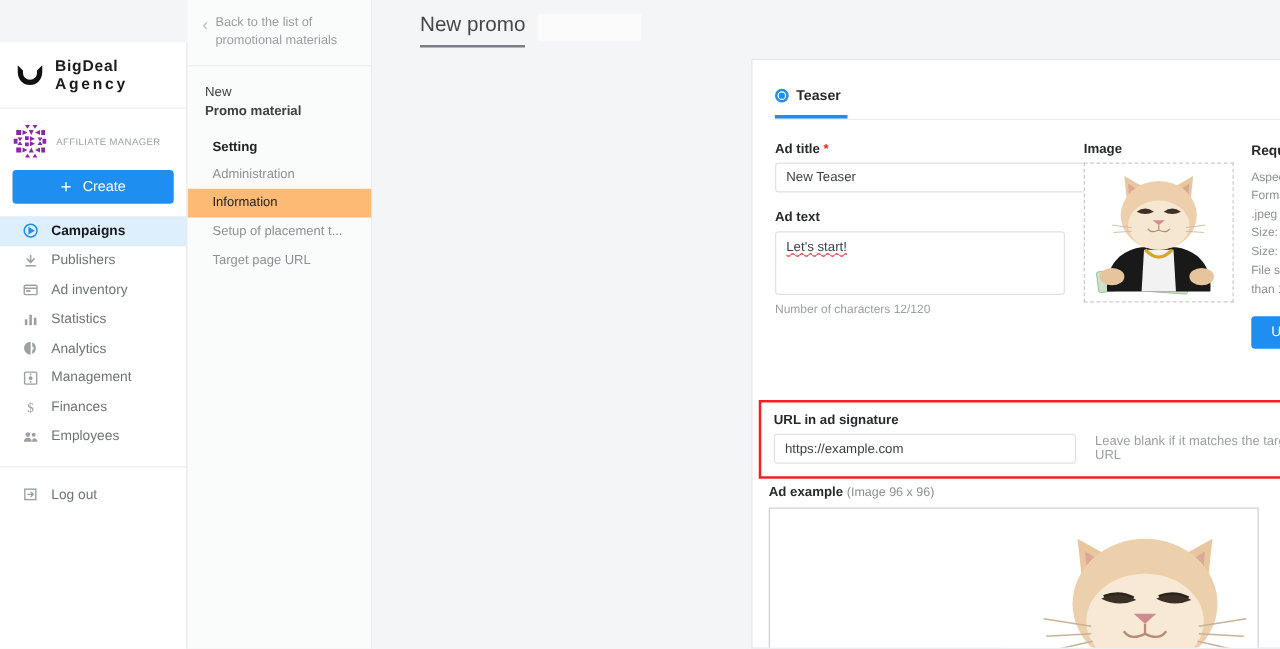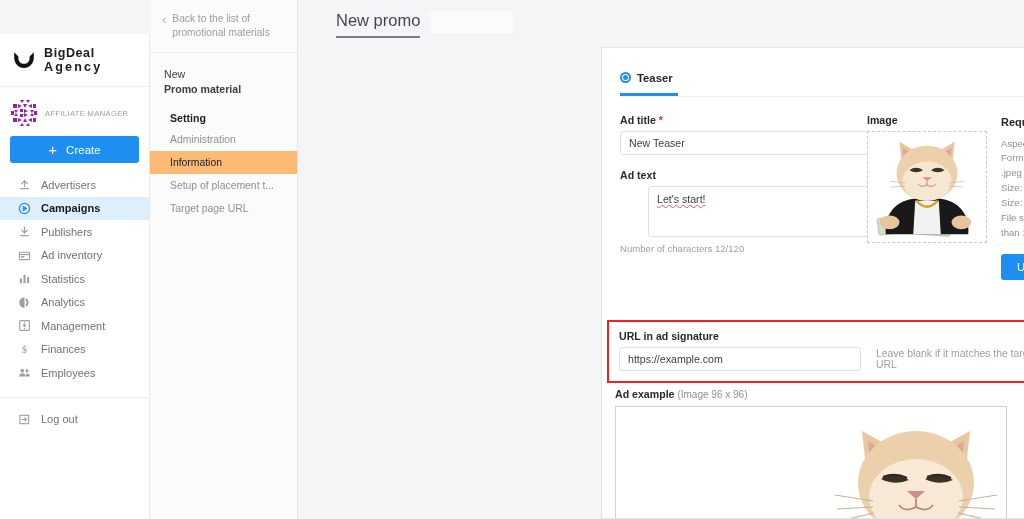--- a/index.html
+++ b/index.html
@@ -125,21 +125,20 @@
   .finput {
     width: 256px; height: 24px; border: 1px solid #dfe1e3; border-radius: 3px;
     font-size: 10.6px; color: #3b3e41; padding: 0 8px; background: #fff;
     font-family: "Liberation Sans", sans-serif; outline: none;
   }
   .ftext {
     width: 232px; height: 51px; border: 1px solid #dfe1e3; border-radius: 3px;
     font-size: 10.6px; color: #3b3e41; padding: 6px 8px; background: #fff;
     font-family: "Liberation Sans", sans-serif; resize: none; outline: none;
     line-height: 1.3;
-    margin-left: 28px;
   }
   .spell {
     text-decoration: underline; text-decoration-style: wavy;
     text-decoration-color: #e55; text-decoration-thickness: 1px;
   }
   .charcount { font-size: 9.6px; color: #9ba0a5; margin-top: 6px; }
   .gap16 { height: 14px; }
 
   .thumb {
     width: 120px; height: 112px; border: 1px dashed #c8cbce;
@@ -226,32 +225,20 @@
       <span class="acct-label">AFFILIATE MANAGER</span>
     </div>
 
     <button class="create-btn">
       <span class="create-plus">+</span>
       <span>Create</span>
     </button>
 
     <div class="navlist">
 
-      <div class="navitem">
-        <span class="nav-ico">
-          <svg viewBox="0 0 14 14" width="13" height="13">
-              <g stroke="#9aa0a6" stroke-width="1.3" fill="none" stroke-linecap="round">
-                <path d="M7 9 L7 3"></path>
-                <path d="M4 6 L7 3 L10 6"></path>
-                <path d="M3 11.5 L11 11.5"></path>
-              </g>
-            </svg>
-        </span>
-        <span>Advertisers</span>
-      </div>
 
       <div class="navitem active">
         <span class="nav-ico">
           <svg viewBox="0 0 14 14" width="13" height="13">
               <circle cx="7" cy="7" r="5.5" fill="none" stroke="#1f8ef1" stroke-width="1.3"></circle>
               <polygon points="5.6,4.6 9.6,7 5.6,9.4" fill="#1f8ef1"></polygon>
             </svg>
         </span>
         <span>Campaigns</span>
       </div>

